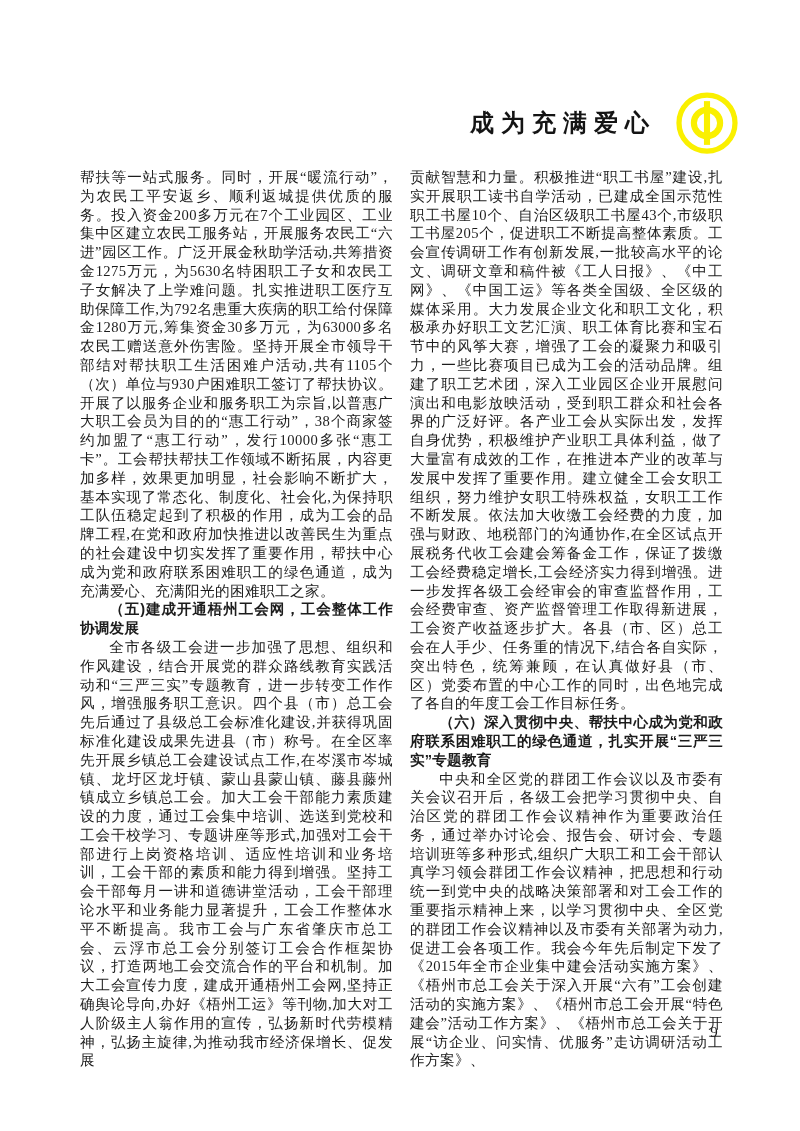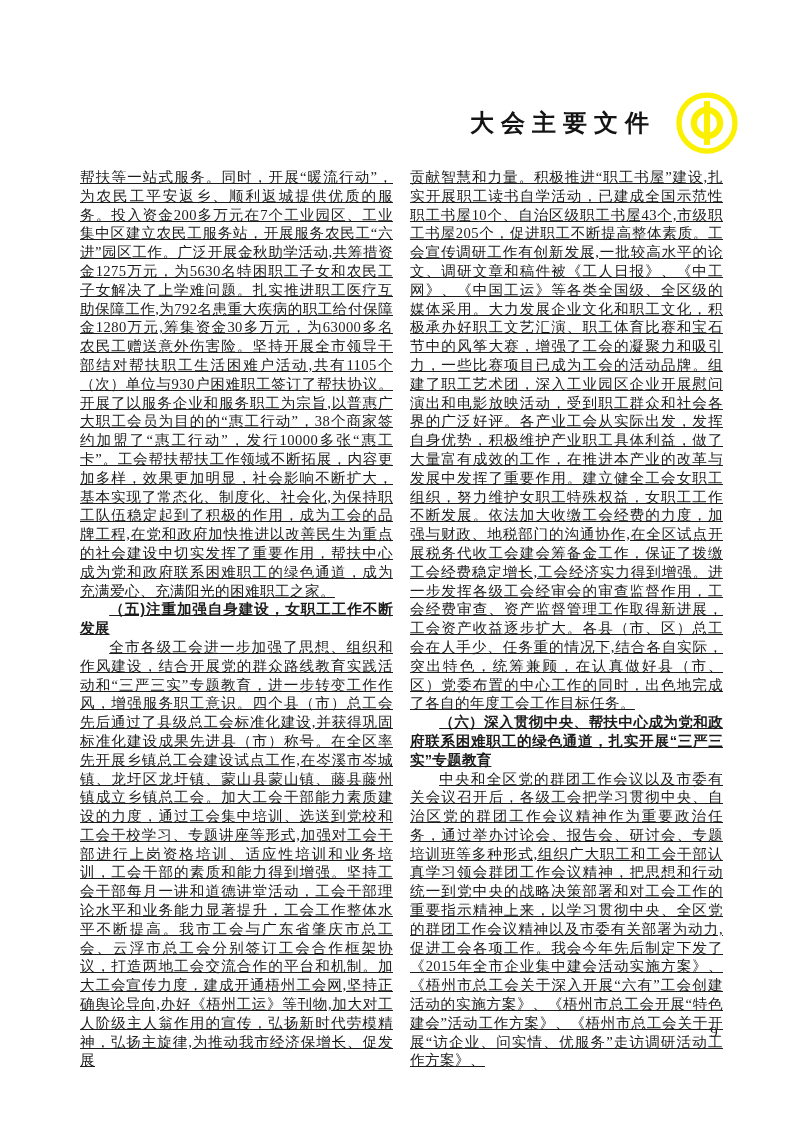--- a/index.html
+++ b/index.html
@@ -24,21 +24,21 @@
     letter-spacing:7px;
     color:#141414;
     font-family:"Liberation Serif","DejaVu Serif",serif;
     white-space:nowrap;
   }
   .logo{width:70px;height:70px;display:block;}
   
   .cols{
     position:absolute;
     top:168px;left:80px;right:77px;
-    display:flex;gap:17px;text-decoration:underline;
+    display:flex;gap:17px;
   }
   .col{flex:1;min-width:0;}
   .col p{
     margin:0;
     font-size:14.6px;
     line-height:18.8px;
     text-align:justify;
     text-justify:inter-character;
     letter-spacing:0.4px;
   }
@@ -58,32 +58,32 @@
     font-size:15px;
     color:#1c1c1c;
   }
 </style>
 </head>
 <body>
 
 <div class="page">
 
   <div class="hdr">
-    <span class="hdr-title">大会主要文件</span>
+    <span class="hdr-title">成为充满爱心</span>
     <svg class="logo" viewBox="-40 -40 80 80" aria-hidden="true">
       <circle cx="0" cy="0" r="32" fill="none" stroke="#FAF000" stroke-width="6"></circle>
       <circle cx="0" cy="0" r="15" fill="none" stroke="#FAF000" stroke-width="7"></circle>
       <rect x="-3.5" y="-25" width="7" height="50" fill="#FAF000"></rect>
     </svg>
   </div>
 
   <div class="cols">
     <section class="col">
       <p>帮扶等一站式服务。同时，开展“暖流行动”，为农民工平安返乡、顺利返城提供优质的服务。投入资金200多万元在7个工业园区、工业集中区建立农民工服务站，开展服务农民工“六进”园区工作。广泛开展金秋助学活动,共筹措资金1275万元，为5630名特困职工子女和农民工子女解决了上学难问题。扎实推进职工医疗互助保障工作,为792名患重大疾病的职工给付保障金1280万元,筹集资金30多万元，为63000多名农民工赠送意外伤害险。坚持开展全市领导干部结对帮扶职工生活困难户活动,共有1105个（次）单位与930户困难职工签订了帮扶协议。开展了以服务企业和服务职工为宗旨,以普惠广大职工会员为目的的“惠工行动”，38个商家签约加盟了“惠工行动”，发行10000多张“惠工卡”。工会帮扶帮扶工作领域不断拓展，内容更加多样，效果更加明显，社会影响不断扩大，基本实现了常态化、制度化、社会化,为保持职工队伍稳定起到了积极的作用，成为工会的品牌工程,在党和政府加快推进以改善民生为重点的社会建设中切实发挥了重要作用，帮扶中心成为党和政府联系困难职工的绿色通道，成为充满爱心、充满阳光的困难职工之家。</p>
-      <p class="heading">（五)注重加强自身建设，女职工工作不断发展</p>
+      <p class="heading">（五)建成开通梧州工会网，工会整体工作协调发展</p>
       <p class="indent">全市各级工会进一步加强了思想、组织和作风建设，结合开展党的群众路线教育实践活动和“三严三实”专题教育，进一步转变工作作风，增强服务职工意识。四个县（市）总工会先后通过了县级总工会标准化建设,并获得巩固标准化建设成果先进县（市）称号。在全区率先开展乡镇总工会建设试点工作,在岑溪市岑城镇、龙圩区龙圩镇、蒙山县蒙山镇、藤县藤州镇成立乡镇总工会。加大工会干部能力素质建设的力度，通过工会集中培训、选送到党校和工会干校学习、专题讲座等形式,加强对工会干部进行上岗资格培训、适应性培训和业务培训，工会干部的素质和能力得到增强。坚持工会干部每月一讲和道德讲堂活动，工会干部理论水平和业务能力显著提升，工会工作整体水平不断提高。我市工会与广东省肇庆市总工会、云浮市总工会分别签订工会合作框架协议，打造两地工会交流合作的平台和机制。加大工会宣传力度，建成开通梧州工会网,坚持正确舆论导向,办好《梧州工运》等刊物,加大对工人阶级主人翁作用的宣传，弘扬新时代劳模精神，弘扬主旋律,为推动我市经济保增长、促发展</p>
     </section>
 
     <section class="col">
       <p>贡献智慧和力量。积极推进“职工书屋”建设,扎实开展职工读书自学活动，已建成全国示范性职工书屋10个、自治区级职工书屋43个,市级职工书屋205个，促进职工不断提高整体素质。工会宣传调研工作有创新发展,一批较高水平的论文、调研文章和稿件被《工人日报》、《中工网》、《中国工运》等各类全国级、全区级的媒体采用。大力发展企业文化和职工文化，积极承办好职工文艺汇演、职工体育比赛和宝石节中的风筝大赛，增强了工会的凝聚力和吸引力，一些比赛项目已成为工会的活动品牌。组建了职工艺术团，深入工业园区企业开展慰问演出和电影放映活动，受到职工群众和社会各界的广泛好评。各产业工会从实际出发，发挥自身优势，积极维护产业职工具体利益，做了大量富有成效的工作，在推进本产业的改革与发展中发挥了重要作用。建立健全工会女职工组织，努力维护女职工特殊权益，女职工工作不断发展。依法加大收缴工会经费的力度，加强与财政、地税部门的沟通协作,在全区试点开展税务代收工会建会筹备金工作，保证了拨缴工会经费稳定增长,工会经济实力得到增强。进一步发挥各级工会经审会的审查监督作用，工会经费审查、资产监督管理工作取得新进展，工会资产收益逐步扩大。各县（市、区）总工会在人手少、任务重的情况下,结合各自实际，突出特色，统筹兼顾，在认真做好县（市、区）党委布置的中心工作的同时，出色地完成了各自的年度工会工作目标任务。</p>
       <p class="heading">（六）深入贯彻中央、帮扶中心成为党和政府联系困难职工的绿色通道，扎实开展“三严三实”专题教育</p>
       <p class="indent">中央和全区党的群团工作会议以及市委有关会议召开后，各级工会把学习贯彻中央、自治区党的群团工作会议精神作为重要政治任务，通过举办讨论会、报告会、研讨会、专题培训班等多种形式,组织广大职工和工会干部认真学习领会群团工作会议精神，把思想和行动统一到党中央的战略决策部署和对工会工作的重要指示精神上来，以学习贯彻中央、全区党的群团工作会议精神以及市委有关部署为动力,促进工会各项工作。我会今年先后制定下发了《2015年全市企业集中建会活动实施方案》、《梧州市总工会关于深入开展“六有”工会创建活动的实施方案》、《梧州市总工会开展“特色建会”活动工作方案》、《梧州市总工会关于开展“访企业、问实情、优服务”走访调研活动工作方案》、</p>
     </section>
   </div>
 

